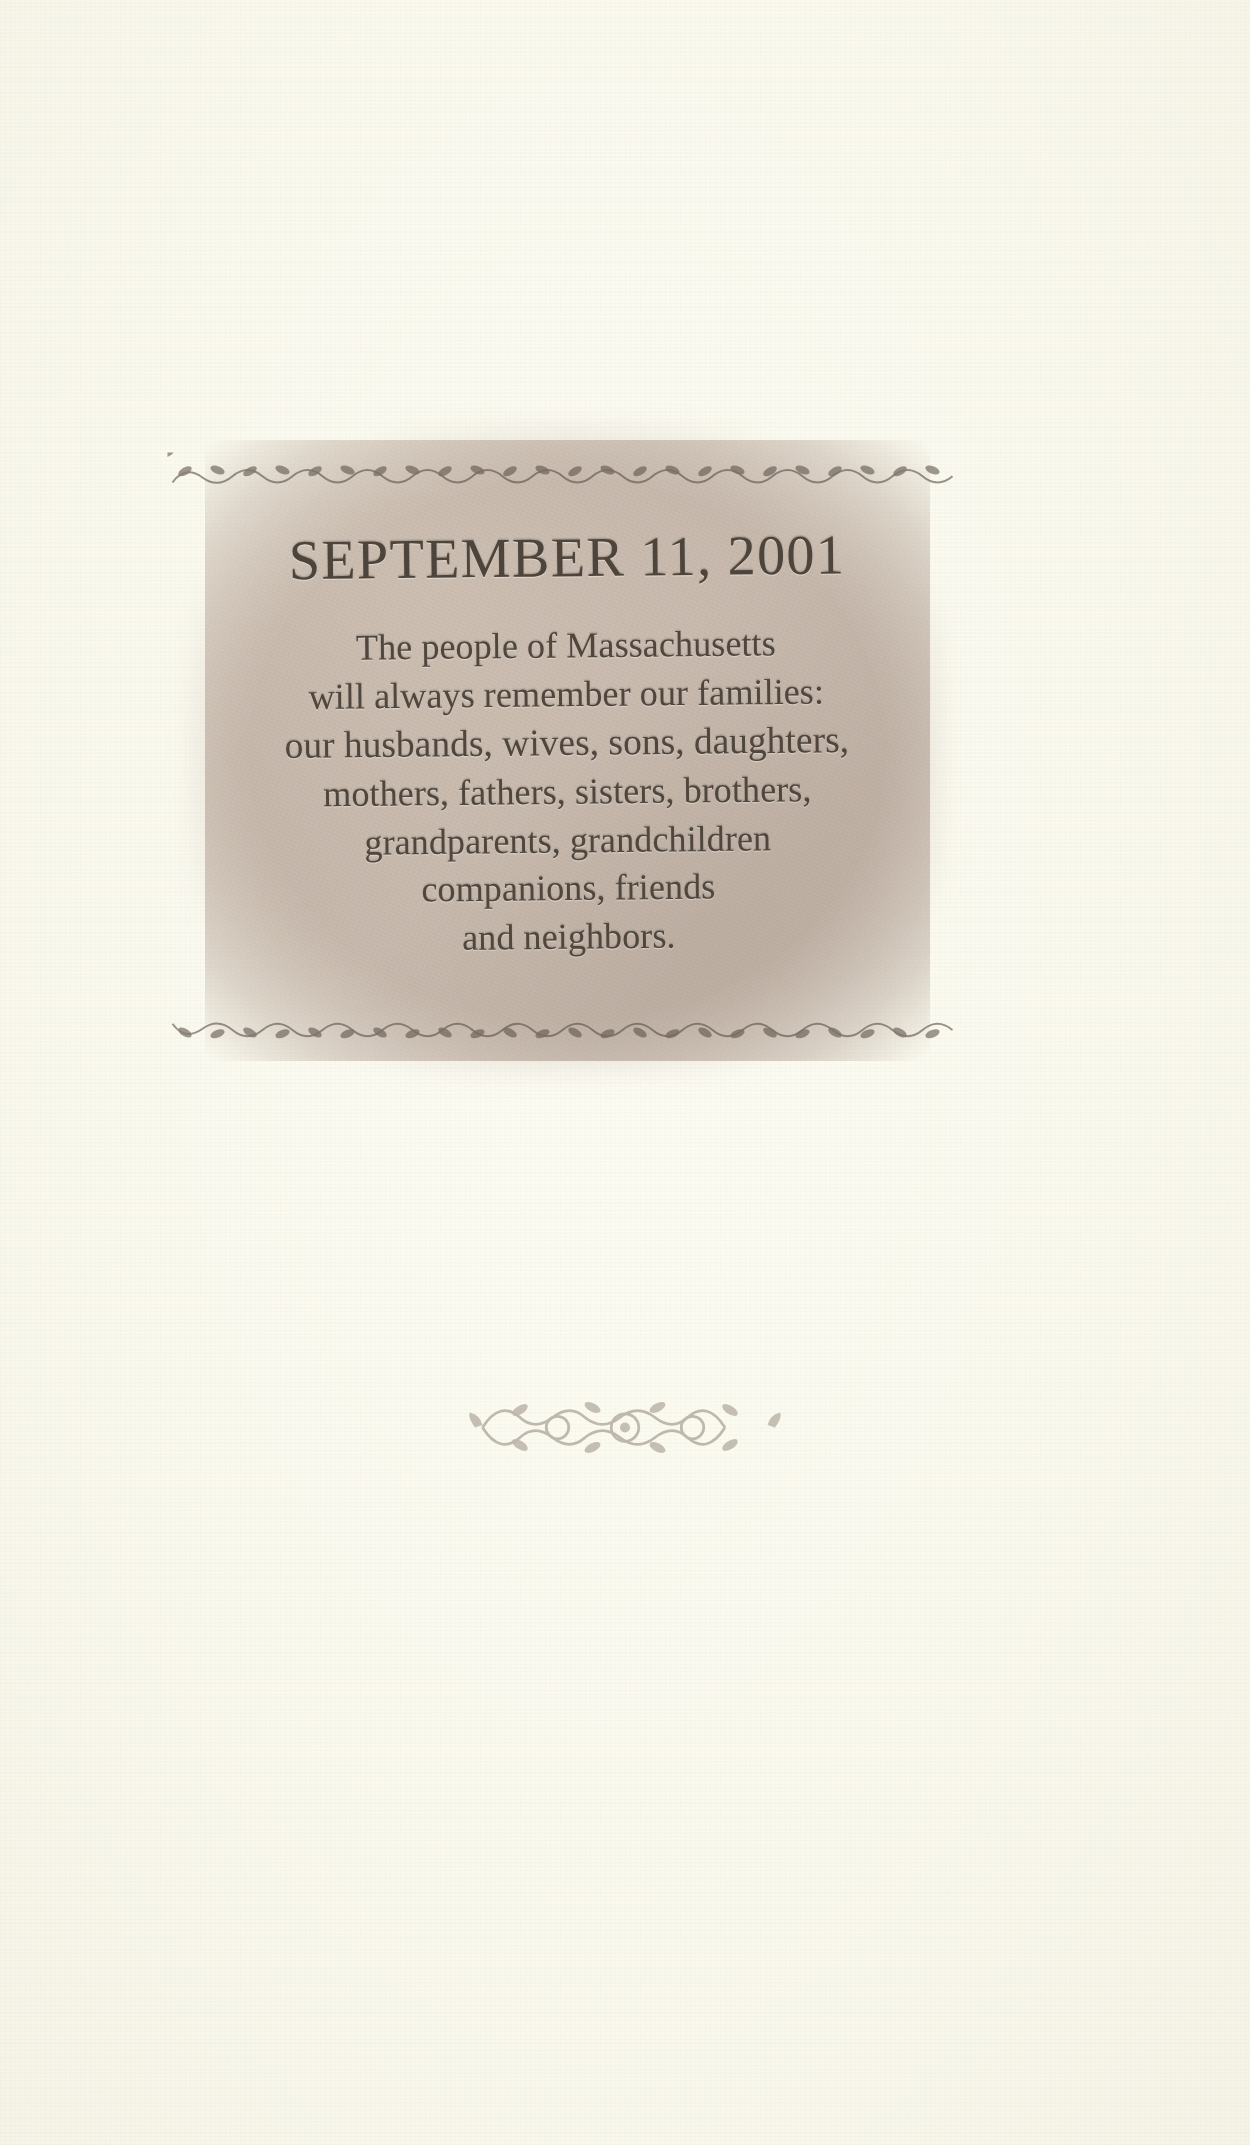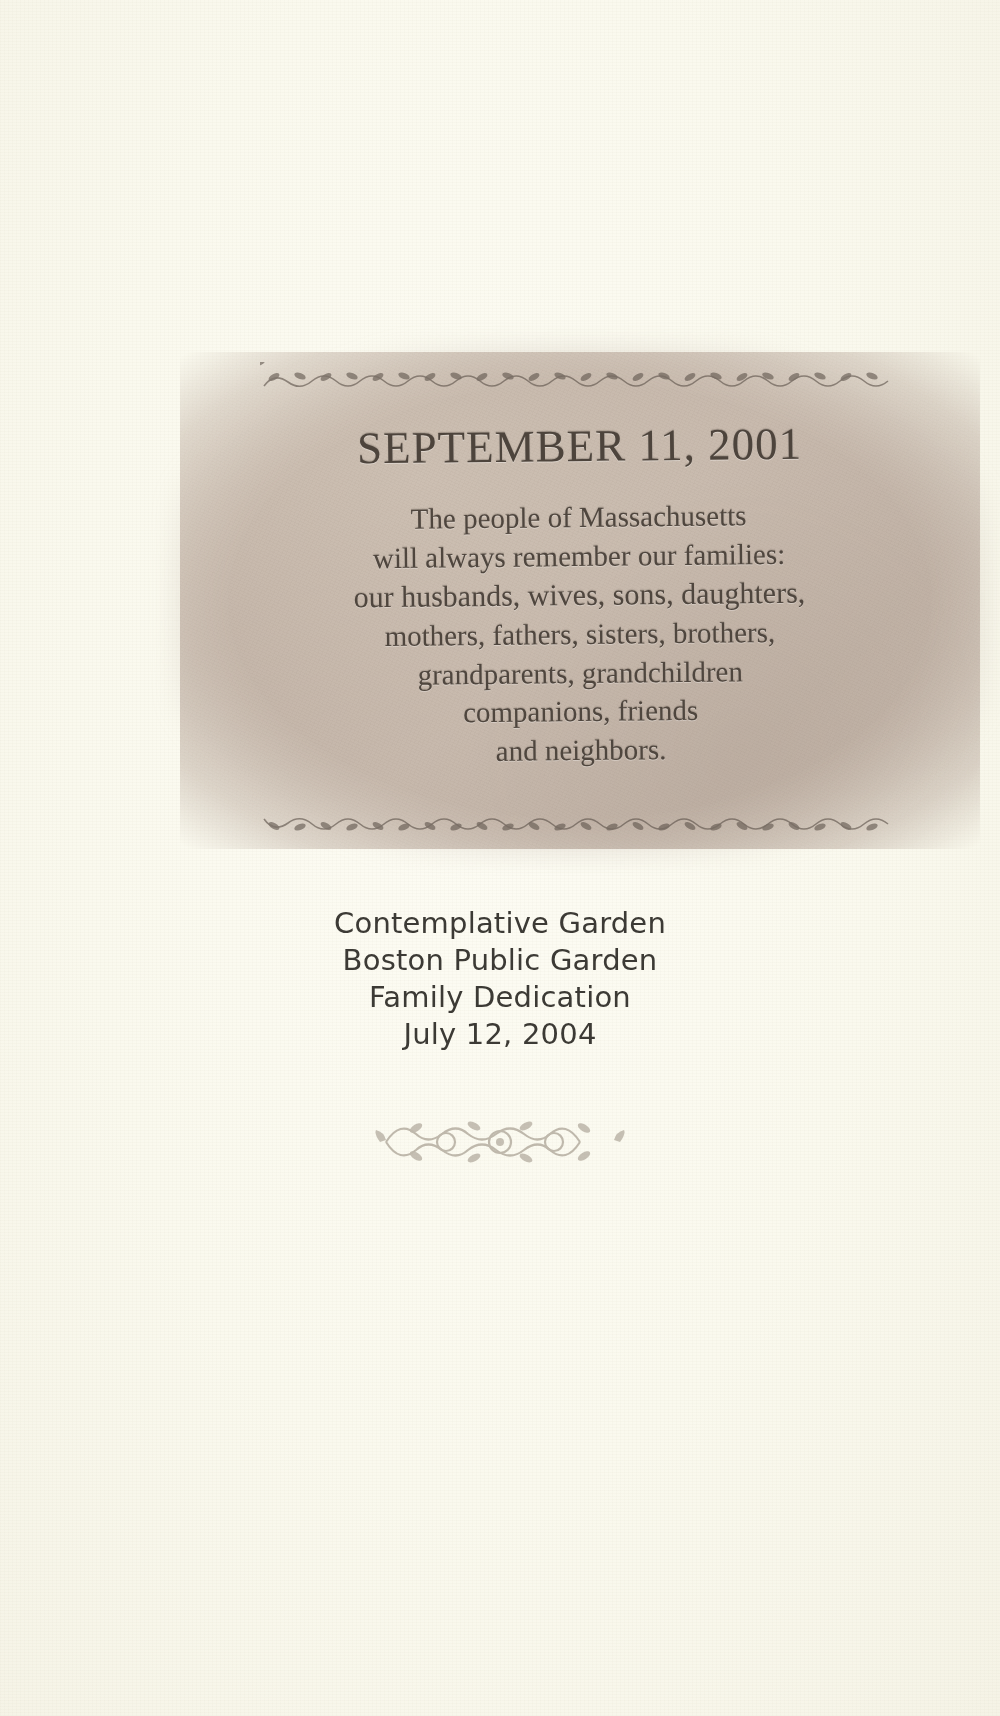--- a/index.html
+++ b/index.html
@@ -33,23 +33,23 @@
   }
 
   .sheet {
     position: absolute;
     inset: 0;
   }
 
   
   .plaque-wrap {
     position: absolute;
-    left: 180px;
+    left: 164px;
     top: 352px;
-    width: 800px;
+    width: 580px;
     height: 497px;
   }
   .plaque-blur {
     position: absolute;
     inset: -10px;
     border-radius: 10px;
     background: radial-gradient(ellipse at 50% 50%, rgba(176,162,150,0.55) 0%, rgba(193,180,168,0.35) 62%, rgba(251,250,240,0) 78%);
     filter: blur(10px);
   }
   .plaque {
@@ -242,26 +242,20 @@
           <ellipse cx="534" cy="25" rx="6" ry="3" transform="rotate(30 534 25)"></ellipse>
           <ellipse cx="560" cy="26" rx="6" ry="3" transform="rotate(-22 560 26)"></ellipse>
           <ellipse cx="586" cy="25" rx="6" ry="3" transform="rotate(30 586 25)"></ellipse>
           <ellipse cx="612" cy="26" rx="6" ry="3" transform="rotate(-22 612 26)"></ellipse>
         </g>
       </svg>
 
     </div>
   </div>
 
-  <div class="caption">
-    <div>Contemplative Garden</div>
-    <div>Boston Public Garden</div>
-    <div>Family Dedication</div>
-    <div>July 12, 2004</div>
-  </div>
 
   <svg class="ornament" viewBox="0 0 260 76">
     <g stroke="#9c9284" fill="none" stroke-width="2.2">
       <path d="M16 38 q14 -22 30 -8 q12 11 26 0 q14 -11 26 0 q14 11 28 0 q14 -11 28 0 q14 11 26 0 q16 -14 30 8"></path>
       <path d="M16 38 q14 22 30 8 q12 -11 26 0 q14 11 26 0 q14 -11 28 0 q14 11 28 0 q14 -11 26 0 q16 14 30 -8"></path>
       <circle cx="76" cy="38" r="9"></circle>
       <circle cx="130" cy="38" r="11"></circle>
       <circle cx="184" cy="38" r="9"></circle>
     </g>
     <g fill="#9c9284" opacity="0.9">

